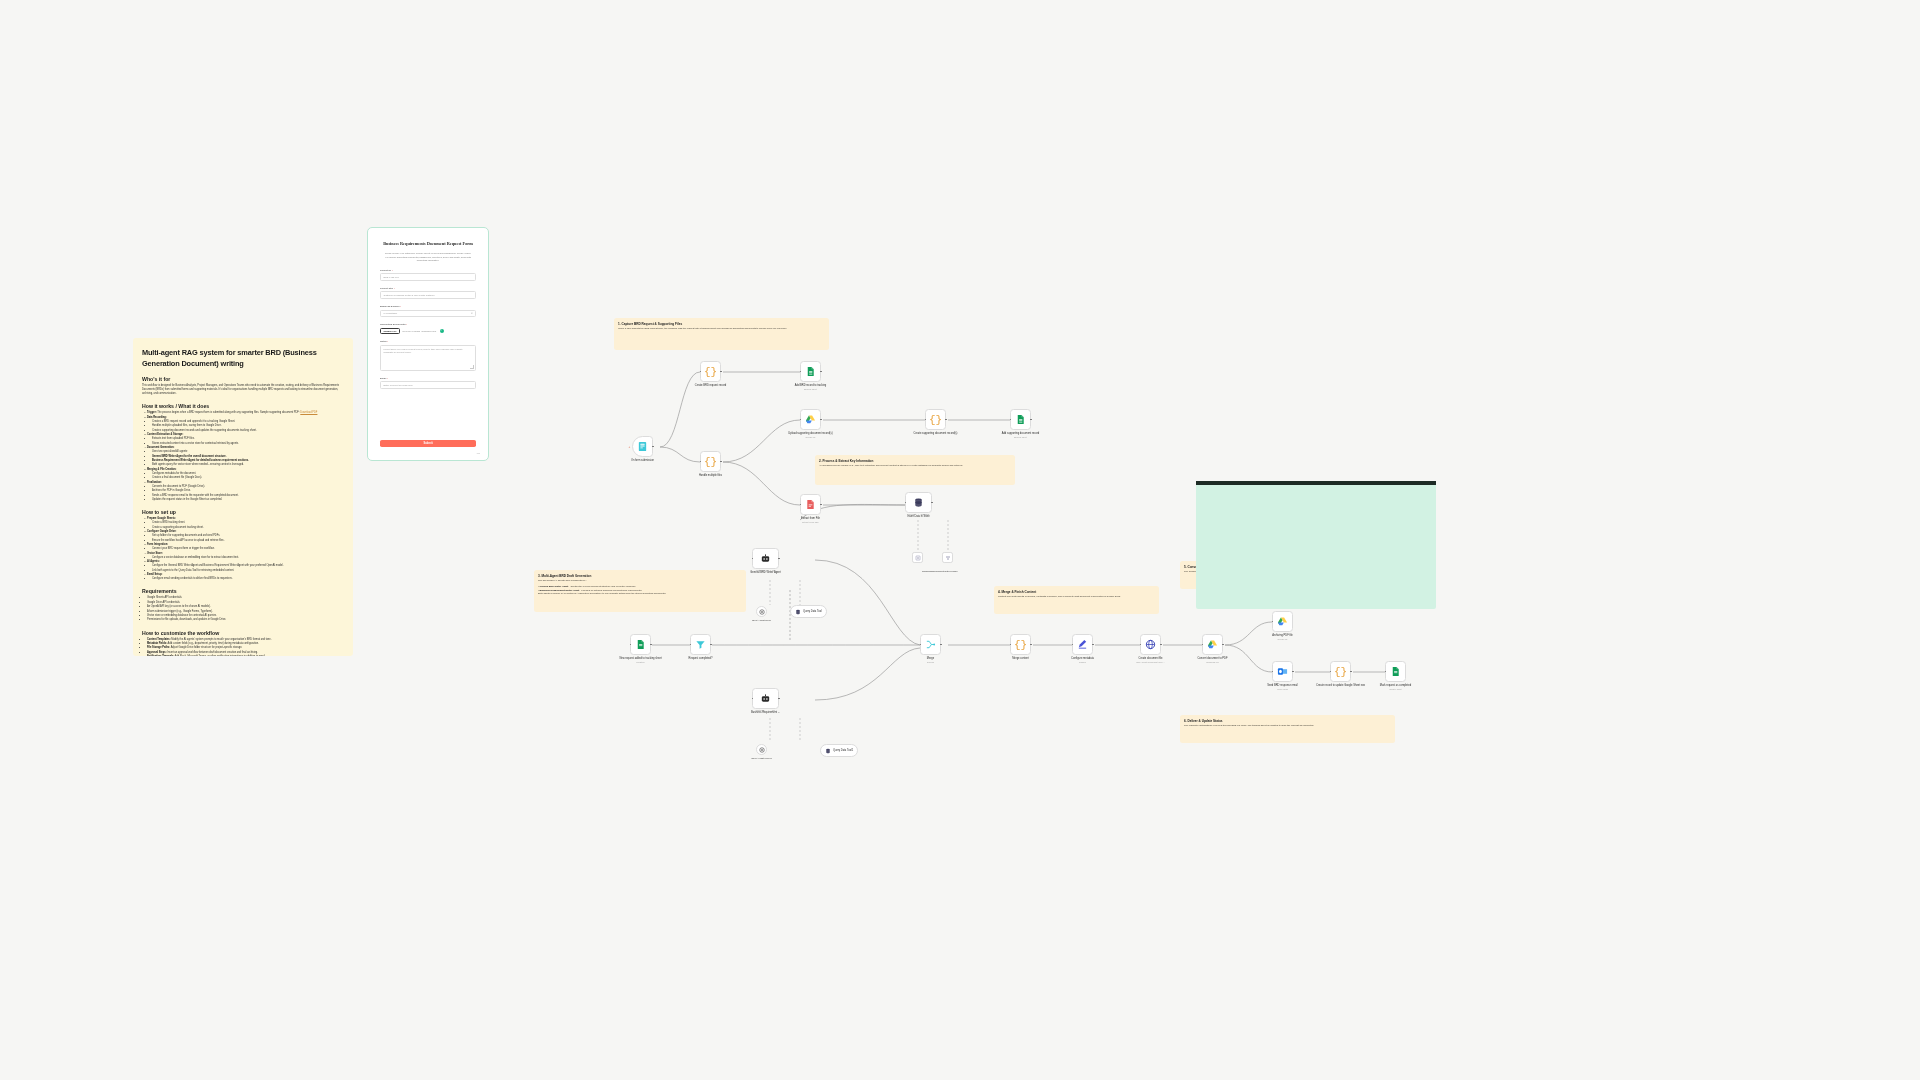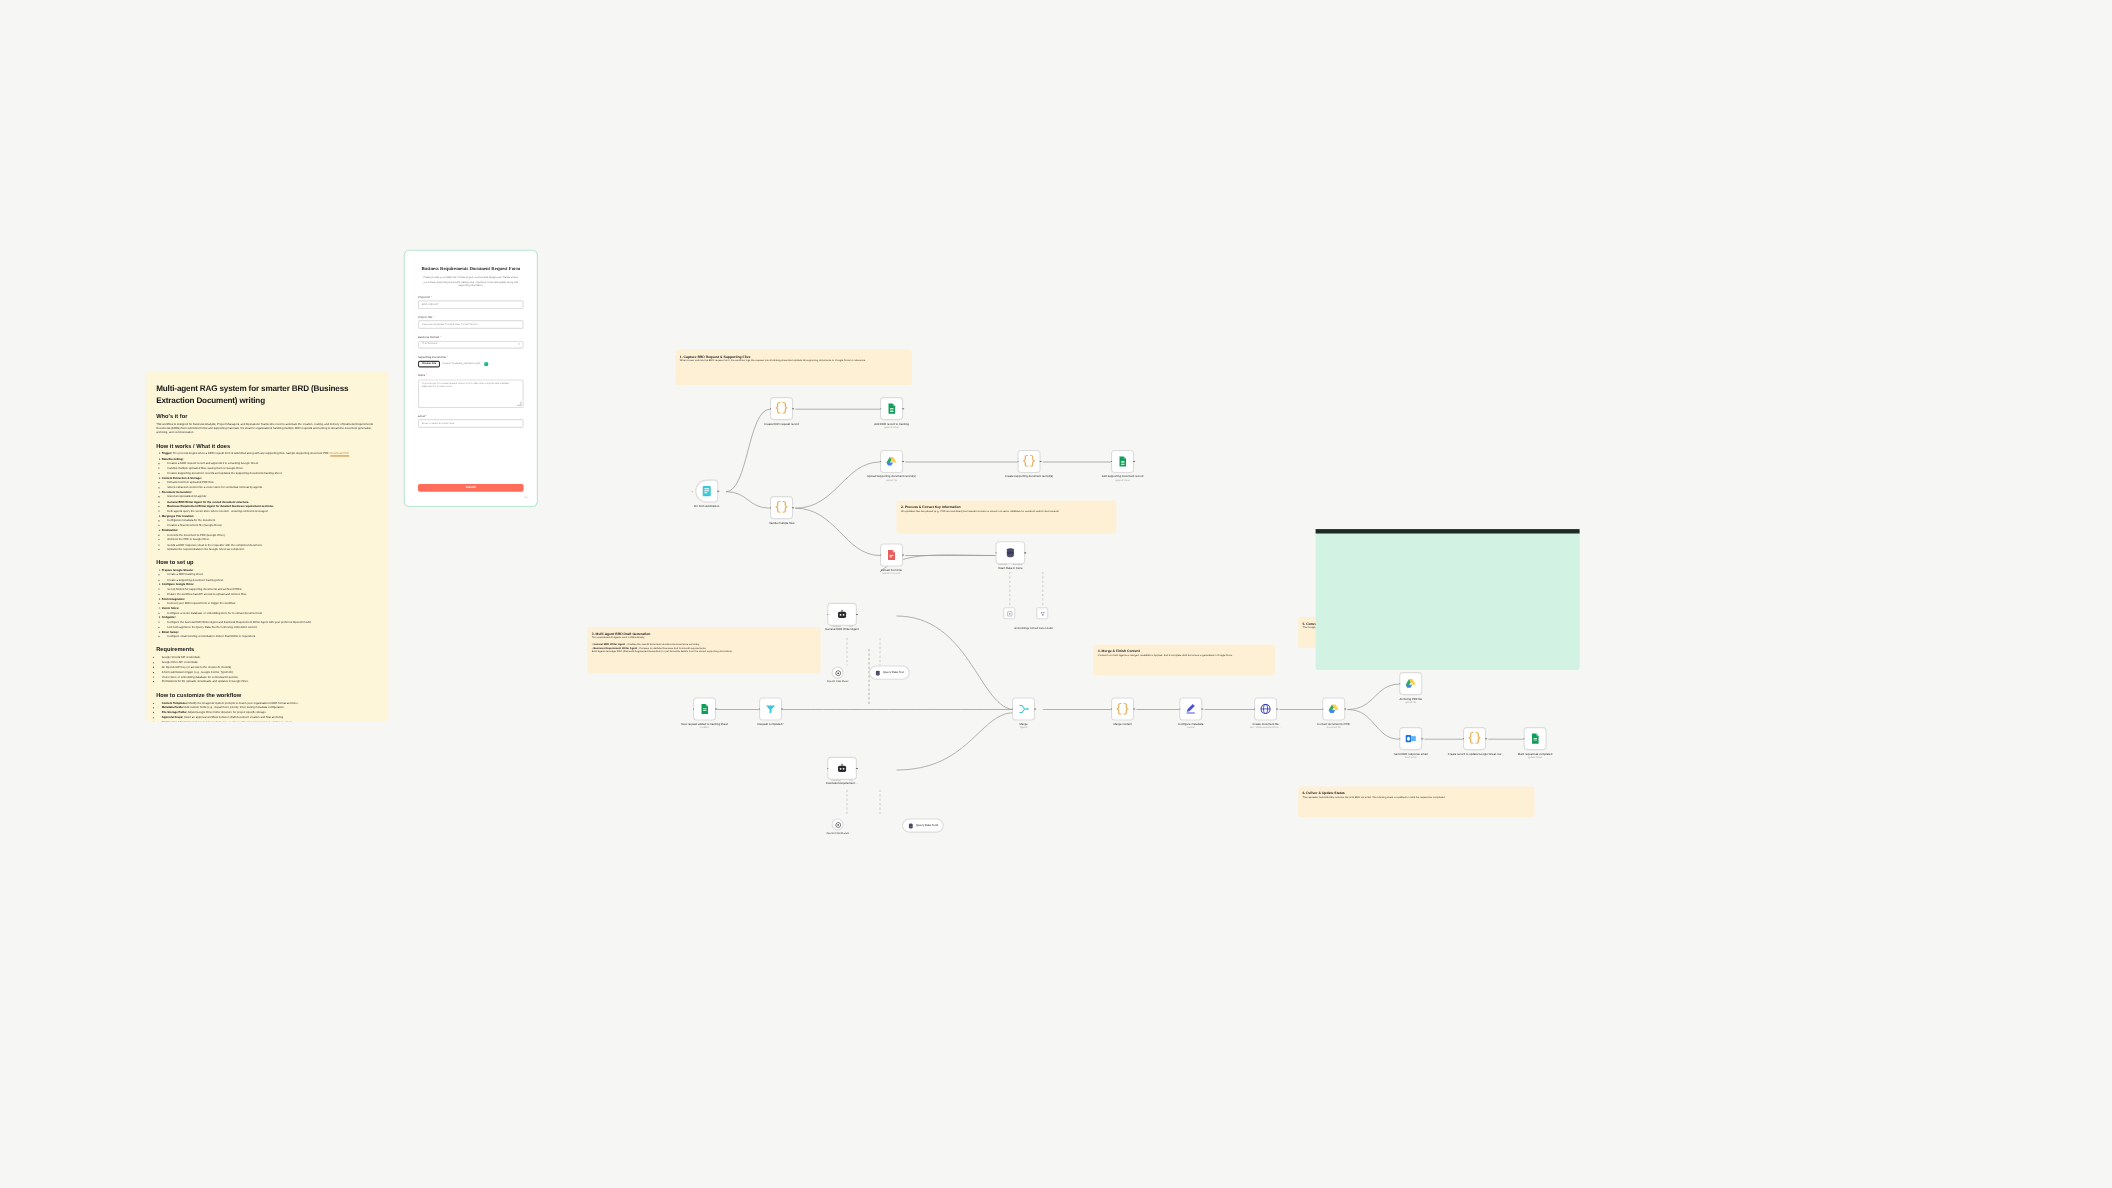--- a/index.html
+++ b/index.html
@@ -161,21 +161,21 @@
       <path d="M770,580 L770,605"></path>
       <path d="M800,580 L800,605"></path>
       <path d="M770,718 L770,742"></path>
       <path d="M800,718 L800,742"></path>
       <path d="M918,520 L918,552"></path>
       <path d="M948,520 L948,552"></path>
     </g>
   </svg>
 
   <div class="doc-note">
-    <div class="doc-h1">Multi-agent RAG system for smarter BRD (Business Extraction Document) writing</div>
+    <div class="doc-h1">Multi-agent RAG system for smarter BRD (Business Generation Document) writing</div>
 
     <div class="doc-h2">Who's it for</div>
     <div class="doc-p">This workflow is designed for Business Analysts, Project Managers, and Operations Teams who need to automate the creation, routing, and delivery of Business Requirements Documents (BRDs) from submitted forms and supporting materials. It's ideal for organisations handling multiple BRD requests and looking to streamline document generation, archiving, and communication.</div>
 
     <div class="doc-h2">How it works / What it does</div>
     <ol class="doc-ol">
       <li><b class="doc-b">Trigger:</b> <span>The process begins when a BRD request form is submitted along with any supporting files. Sample supporting document PDF:</span> <span class="doc-link">Download PDF</span></li>
       <li><b class="doc-b">Data Recording:</b>
         <ul class="doc-ul">
           <li>Creates a BRD request record and appends it to a tracking Google Sheet.</li>

